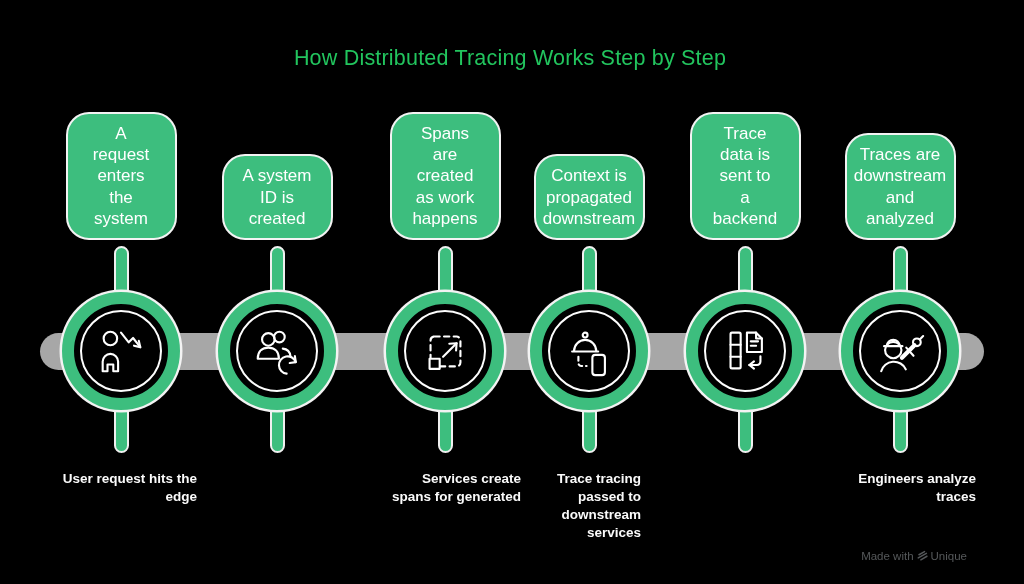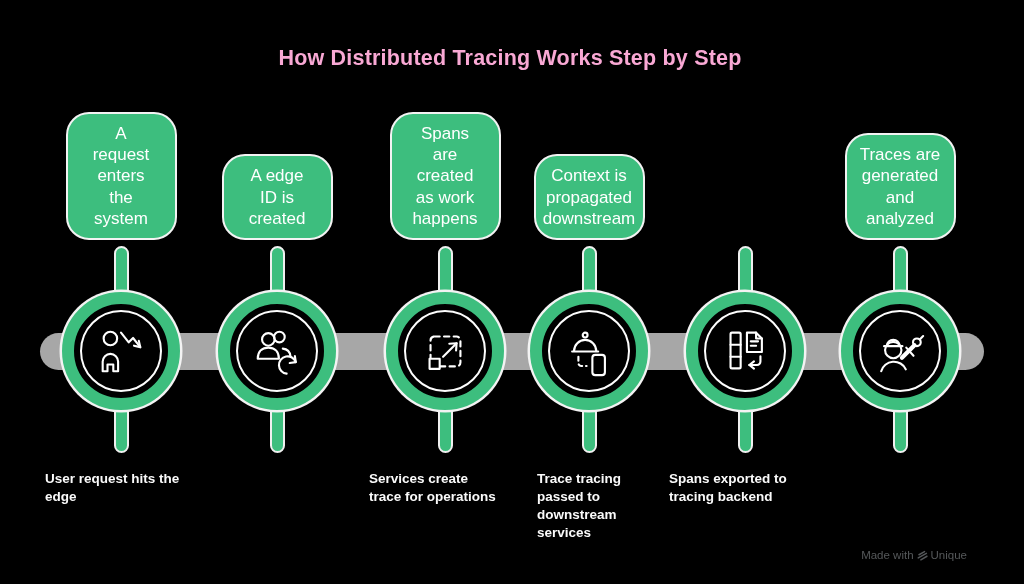--- a/index.html
+++ b/index.html
@@ -5,21 +5,21 @@
   html,body{margin:0;padding:0;}
   body{
     width:1024px;height:584px;position:relative;overflow:hidden;
     background:var(--bg,#000);
     font-family:"Liberation Sans", sans-serif;
     color:#fff;
   }
   .stage{position:absolute;inset:0;}
   .title{
     position:absolute;top:46px;left:0;width:1020px;
-    text-align:center;font-size:21.5px;font-weight:700;color:#f9a8d4;
+    text-align:center;font-size:21.5px;font-weight:400;color:#22c55e;
     letter-spacing:.2px;
   }
   .track{
     position:absolute;left:40px;top:333px;width:944px;height:37px;
     background:var(--track,#a7a7a7);border-radius:18.5px;z-index:1;
   }
   .col{position:absolute;top:0;width:156px;height:584px;}
   .box-area{
     position:absolute;top:86px;left:0;right:0;height:154px;
     display:flex;align-items:flex-end;justify-content:center;
@@ -48,27 +48,27 @@
   }
   .node-inner{
     box-sizing:border-box;width:82px;height:82px;border-radius:50%;
     border:2px solid #fdfdfd;background:#000;
     display:flex;align-items:center;justify-content:center;
   }
   .node-inner svg{display:block;}
   .icon{stroke:#fff;fill:none;stroke-width:2.2;stroke-linecap:round;stroke-linejoin:round;}
   .caption{
     position:absolute;top:470px;left:50%;transform:translateX(-50%);
-    width:152px;text-align:left;
+    width:152px;text-align:right;
     font-size:13.5px;font-weight:700;line-height:1.33;color:#fafafa;
     white-space:pre-line;
   }
   .watermark{
     position:absolute;top:549px;right:57px;
-    display:flex;align-items:flex-start;gap:2px;
+    display:flex;align-items:center;gap:2px;
     font-size:11.5px;font-weight:400;color:var(--wm,#55585a);z-index:5;
   }
   .watermark svg{display:block;}
 </style>
 </head>
 <body>
 
 <div class="stage">
 
   <div class="title">How Distributed Tracing Works Step by Step</div>
@@ -94,21 +94,21 @@
         </svg>
       </div>
     </div>
     <div class="stub stub-bottom"></div>
     <div class="caption">User request hits the
 edge</div>
   </div>
 
   <div class="col" style="left:199px">
     <div class="box-area">
-      <div class="step-box">A edge
+      <div class="step-box">A system
 ID is
 created</div>
     </div>
     <div class="stub stub-top"></div>
     <div class="node">
       <div class="node-inner">
         <svg class="icon" width="54" height="54" viewBox="0 0 56 56">
           <circle cx="30.5" cy="13.5" r="5.5"></circle>
           <path d="M34 25.5 c4.5 0.5 7.5 3.5 8 8"></path>
           <circle cx="19" cy="16" r="6.5"></circle>
@@ -135,21 +135,21 @@
         <svg class="icon" width="54" height="54" viewBox="0 0 56 56">
           <rect x="13" y="13" width="31" height="31" rx="4" stroke-dasharray="5.5 4.5"></rect>
           <rect x="12" y="36" width="10.5" height="10.5" fill="#000"></rect>
           <path d="M26 34 L40 20"></path>
           <path d="M40 20 L32.5 20.5 M40 20 L39.5 27.5"></path>
         </svg>
       </div>
     </div>
     <div class="stub stub-bottom"></div>
     <div class="caption">Services create
-trace for operations</div>
+spans for generated</div>
   </div>
 
   <div class="col" style="left:511px">
     <div class="box-area">
       <div class="step-box">Context is
 propagated
 downstream</div>
     </div>
     <div class="stub stub-top"></div>
     <div class="node">
@@ -164,62 +164,69 @@
       </div>
     </div>
     <div class="stub stub-bottom"></div>
     <div class="caption narrow" style="width:104px">Trace tracing
 passed to
 downstream
 services</div>
   </div>
 
   <div class="col" style="left:667px">
+    <div class="box-area">
+      <div class="step-box">Trace
+data is
+sent to
+a
+backend</div>
+    </div>
     <div class="stub stub-top"></div>
     <div class="node">
       <div class="node-inner">
         <svg class="icon" width="54" height="54" viewBox="0 0 56 56">
           <rect x="13" y="9" width="10.5" height="37" rx="1.5"></rect>
           <path d="M13 21.5 h10.5 M13 34 h10.5"></path>
           <path d="M30 9 h9.5 l6 6 v14 h-15.5 z"></path>
           <path d="M39.5 9 v6 h6"></path>
           <path d="M34 18 h7.5 M34 22.5 h5.5"></path>
           <path d="M44 33.5 v5.5 a3.5 3.5 0 0 1 -3.5 3.5 h-8"></path>
           <path d="M32.5 42.5 l4.8 -3.8 M32.5 42.5 l4.8 3.8"></path>
         </svg>
       </div>
     </div>
     <div class="stub stub-bottom"></div>
-    <div class="caption">Spans exported to
-tracing backend</div>
   </div>
 
   <div class="col" style="left:822px">
     <div class="box-area">
       <div class="step-box">Traces are
-generated
+downstream
 and
 analyzed</div>
     </div>
     <div class="stub stub-top"></div>
     <div class="node">
       <div class="node-inner">
         <svg class="icon" width="54" height="54" viewBox="0 0 56 56">
           <circle cx="21" cy="27" r="8.5"></circle>
           <path d="M11.5 23 h19"></path>
           <path d="M14.5 22.5 a6.5 6 0 0 1 13 0"></path>
           <path d="M8.5 49 a13.5 13 0 0 1 25.5 -2"></path>
           <path d="M30 35 L43 22" stroke-width="4.4"></path>
           <path d="M34.5 24.5 l7.5 8.5"></path>
           <circle cx="45.5" cy="19" r="4"></circle>
           <path d="M48.5 16 l3.5 -3.5"></path>
         </svg>
       </div>
     </div>
     <div class="stub stub-bottom"></div>
+    <div class="caption">Engineers analyze
+traces</div>
   </div>
 
   <div class="watermark">
     <span>Made with</span>
     <svg width="13" height="13" viewBox="0 0 14 14" style="stroke:var(--wm,#55585a);stroke-width:1.6;stroke-linecap:round;fill:none;">
       <path d="M3.2 6.2 L9.2 2.8"></path>
       <path d="M2.4 9.6 L11.2 4.6"></path>
       <path d="M5.2 11.6 L11.8 7.8"></path>
     </svg>
     <span>Unique</span>

